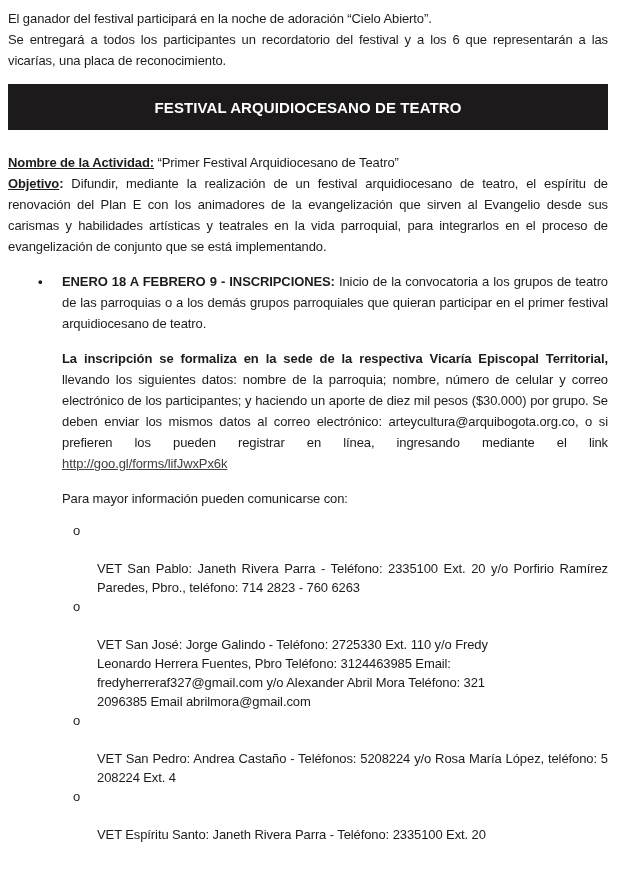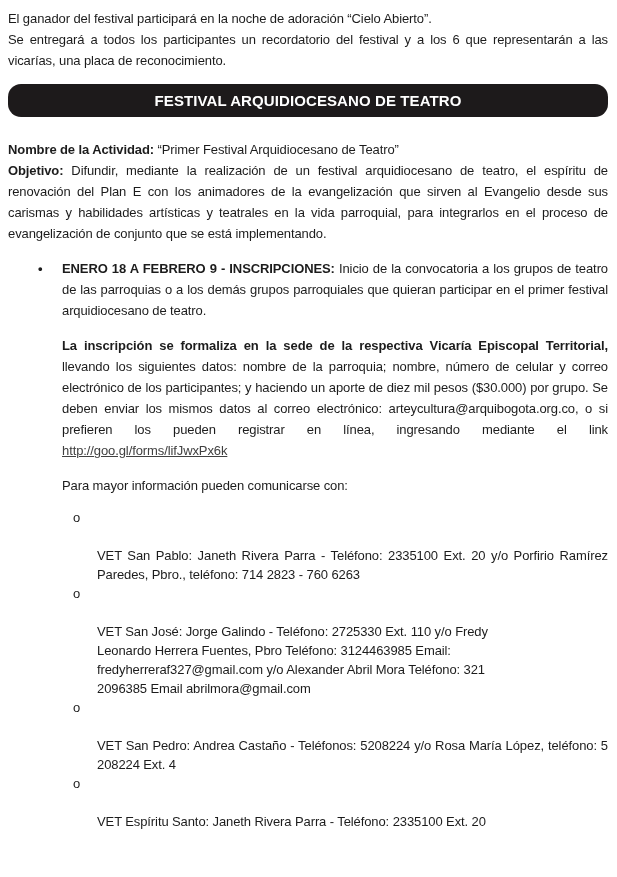--- a/index.html
+++ b/index.html
@@ -10,31 +10,30 @@
     font-size: 13px; line-height: 21px;
     letter-spacing: -0.1px;
     overflow: hidden;
   }
   .page { padding: 8px 9px 0 8px; }
   p { margin: 0; }
   .justify { text-align: justify; }
   .preline { white-space: pre-line; }
   .bold { font-weight: bold; }
   .italic { }
-  .ul { }
+  .ul { text-decoration: underline; }
 
   .banner {
     margin-top: 13px;
-    height: 33px;
+    height: 46px;
     background: #1d1a1b;
     color: #ffffff;
     display: flex; align-items: center; justify-content: center;
     font-weight: bold; font-size: 15px;
     letter-spacing: 0.1px;
-    border-radius: 13px;
   }
 
   .activity-block { margin-top: 22px; }
   .info-para { margin-top: 12px; }
 
   .bullet-item {
     position: relative;
     margin-left: 54px; margin-top: 14px;
   }
   .bullet-item .marker {

